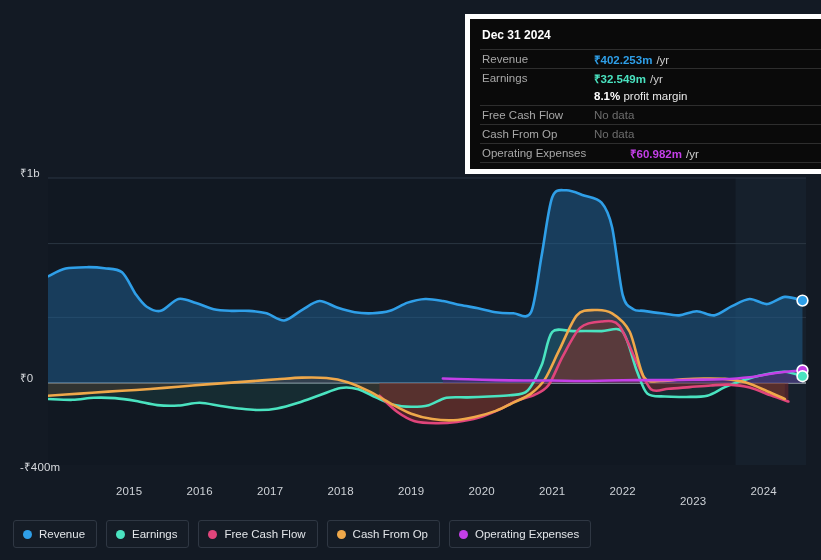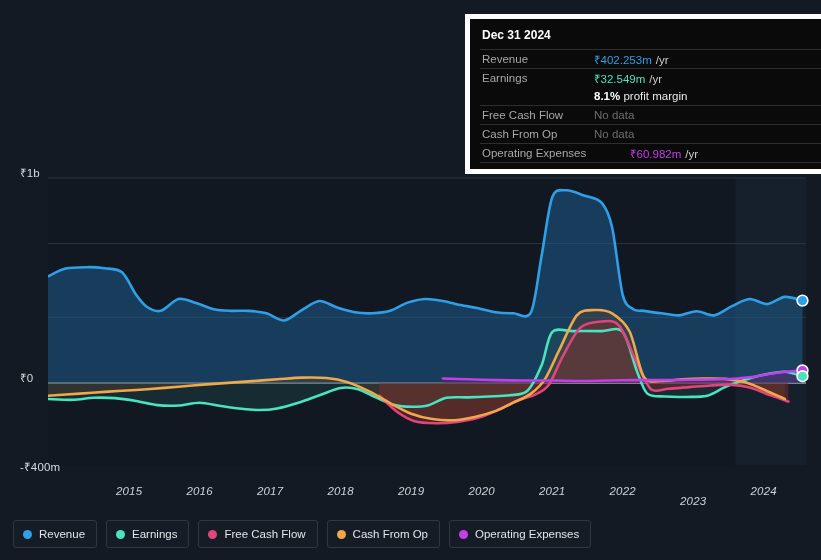--- a/index.html
+++ b/index.html
@@ -25,21 +25,20 @@
     white-space:nowrap;
     letter-spacing:.2px;
   }
   .xlab{
     position:absolute;
     font-size:11.5px;
     color:#ced2d7;
     white-space:nowrap;
     text-align:center;
     letter-spacing:.2px;
-    font-style:italic;
   }
 
   
   .tooltip{
     position:absolute;
     left:465px;top:14px;
     width:399px;
     background:#0a0a0a;
     border:5px solid #ffffff;
     box-sizing:border-box;
@@ -56,21 +55,21 @@
     border-top:1px solid #2e2e2e;
     height:18px;
     padding:0 2px;
   }
   .tt-row.noborder{border-top:none;}
   .tt-label{
     color:#a8a8a8;width:112px;flex:none;
     font-size:11.5px;
   }
   .tt-val{font-size:11.5px;}
-  .tt-val b{font-weight:normal;}
+  .tt-val b{font-weight:bold;}
   .tt-unit{color:#cfcfcf;margin-left:4px;font-size:11.5px;}
   .tt-nodata{color:#6d6d6d;font-size:11.5px;}
   .tt-margin{color:#e9e9e9;font-size:11.5px;}
   .tt-margin b{color:#ffffff;font-weight:bold;text-align:center;}
   .tt-bottomline{border-top:1px solid #2e2e2e;height:2px;}
 
   
   .legend{
     position:absolute;left:0;top:513px;width:821px;height:42px;
     display:flex;align-items:center;padding-left:13px;box-sizing:border-box;

